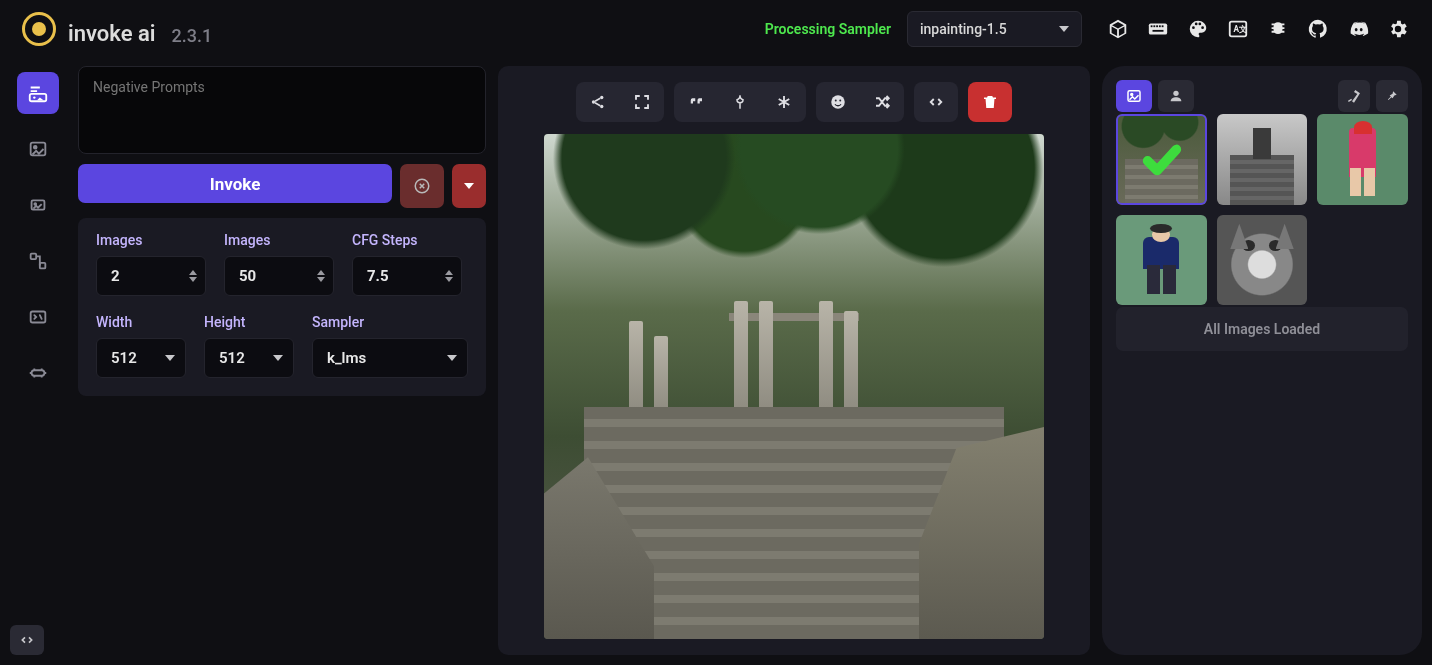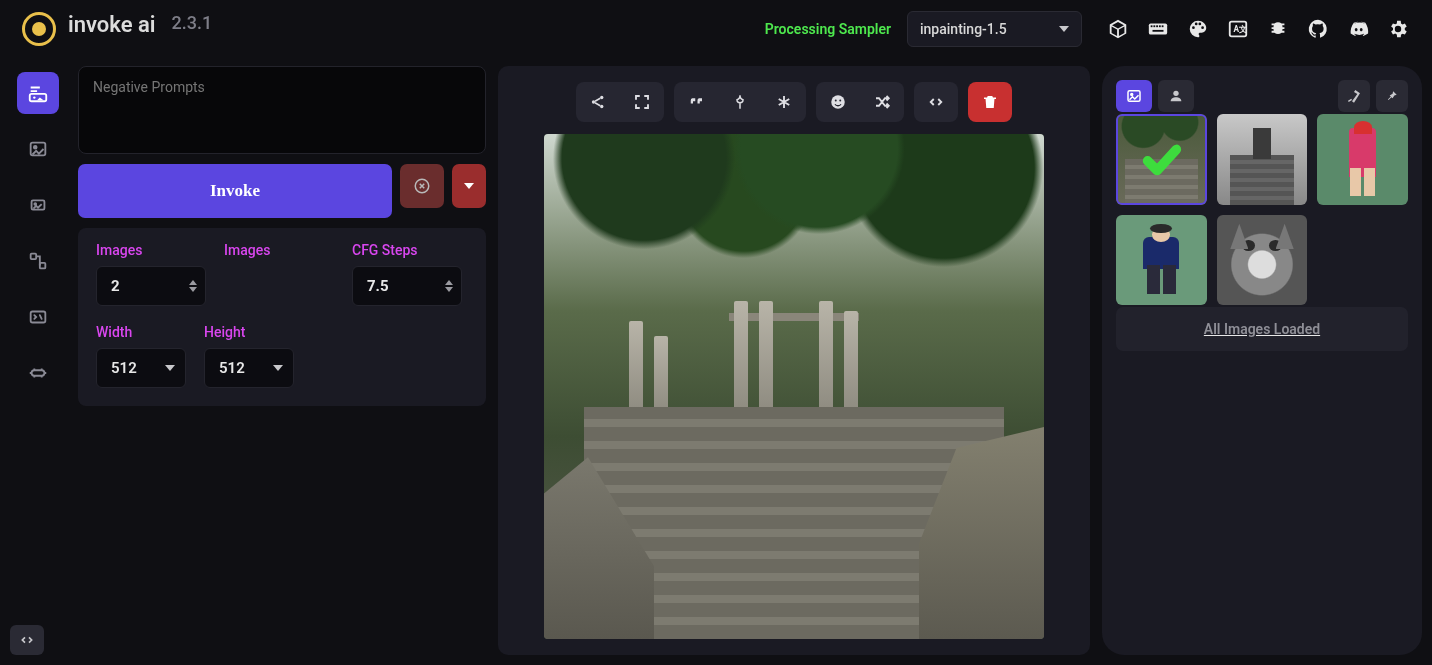--- a/index.html
+++ b/index.html
@@ -1,21 +1,21 @@
 <!DOCTYPE html>
 <html><head>
 <meta charset="utf-8">
 <style>
   * { box-sizing: border-box; margin: 0; padding: 0; font-family: -apple-system, BlinkMacSystemFont, "Segoe UI", Roboto, sans-serif; }
   html, body { width: 1432px; height: 665px; background: #0f0f13; color: #e8e8e8; overflow: hidden; }
   .root { display: flex; flex-direction: column; height: 100%; }
 
   
   .header { height: 58px; display: flex; align-items: center; padding: 0 22px; gap: 16px; }
-  .logo-wrap { display: flex; align-items: flex-start; gap: 12px; }
+  .logo-wrap { display: flex; align-items: flex-end; gap: 12px; }
   .logo-ring { width: 34px; height: 34px; border-radius: 50%; border: 3px solid #e9c04b; display: flex; align-items: center; justify-content: center; }
   .logo-dot  { width: 14px; height: 14px; border-radius: 50%; background: #e9c04b; box-shadow: 0 0 0 2px #0f0f13; }
   .brand { font-size: 22px; font-weight: 600; color: #dcdcdc; }
   .version { font-size: 18px; color: #7e7e88; font-weight: 500; margin-left: 4px; }
   .spacer { flex: 1; }
   .status { color: #4ee84e; font-size: 14px; font-weight: 600; }
   .model-select { background: #1a1a23; border: 1px solid #2a2a33; border-radius: 6px; height: 36px; padding: 0 12px; display: flex; align-items: center; gap: 40px; min-width: 175px; justify-content: space-between; }
   .model-select span { color: #d8d8d8; font-size: 14px; font-weight: 500; }
   .hdr-icons { display: flex; align-items: center; gap: 16px; margin-left: 8px; }
   .hdr-icon { width: 24px; height: 24px; color: #e8e8e8; display: flex; align-items: center; justify-content: center; cursor: pointer; }
@@ -29,31 +29,31 @@
   .rail-btn { width: 42px; height: 42px; border-radius: 8px; display: flex; align-items: center; justify-content: center; color: #8a8a95; cursor: pointer; }
   .rail-btn.active { background: #5b46e0; color: #fff; }
   .rail-btn svg { width: 22px; height: 22px; }
 
   
   .left-panel { width: 408px; display: flex; flex-direction: column; gap: 10px; }
   .prompt-box { position: relative; background: #070709; border: 1px solid #23232b; border-radius: 8px; padding: 12px 14px; font-size: 16px; color: #e8e8e8; resize: none; width: 100%; height: 178px; outline: none; }
   .pin-abs { position: absolute; top: 80px; right: 26px; color: #5f5f68; }
   .neg-box { background: #070709; border: 1px solid #23232b; border-radius: 8px; padding: 12px 14px; font-size: 14px; color: #8a8a95; resize: none; width: 100%; height: 88px; outline: none; }
   .invoke-row { display: flex; gap: 8px; }
-  .invoke-btn { flex: 1; background: #5b46e0; color: #fff; font-size: 17px; font-weight: 700; border: none; border-radius: 7px; height: 54px; cursor: pointer; font-family: Liberation Serif, serif; }
+  .invoke-btn { flex: 1; background: #5b46e0; color: #fff; font-size: 17px; font-weight: 700; border: none; border-radius: 7px; height: 39px; cursor: pointer; }
   .cancel-btn { width: 44px; height: 44px; background: #6a2d2d; border: none; border-radius: 7px; color: #b9b9b9; display: flex; align-items: center; justify-content: center; cursor: pointer; }
   .drop-btn { width: 34px; height: 44px; background: #9a2d2d; border: none; border-radius: 7px; color: #fff; display: flex; align-items: center; justify-content: center; cursor: pointer; }
 
   
   .accordion { background: #1a1a23; border-radius: 8px; padding: 8px 0 14px 0; }
   .accordion-hdr { display: flex; align-items: center; justify-content: space-between; padding: 10px 18px 12px 18px; cursor: pointer; }
   .accordion-hdr span { font-size: 15px; font-weight: 700; color: #e2e2e2; }
   .params-row { display: flex; gap: 18px; padding: 6px 18px 4px 18px; }
   .param { display: flex; flex-direction: column; gap: 8px; }
-  .param-lab { font-size: 14px; color: #d946ef; font-weight: 500; }
+  .param-lab { font-size: 14px; color: #c4b5fd; font-weight: 500; }
   .num-input { background: #0c0c11; border: 1px solid #24242d; border-radius: 6px; height: 40px; display: flex; align-items: center; justify-content: space-between; padding: 0 8px 0 14px; }
   .num-input span { font-size: 15px; font-weight: 700; color: #e8e8e8; }
   .stepper { display: flex; flex-direction: column; gap: 0px; }
   .stepper div { width: 0; height: 0; border-left: 4px solid transparent; border-right: 4px solid transparent; }
   .stepper .up { border-bottom: 5px solid #9a9aa0; margin-bottom: 2px; }
   .stepper .dn { border-top: 5px solid #9a9aa0; }
   .sel-input { background: #0c0c11; border: 1px solid #24242d; border-radius: 6px; height: 40px; display: flex; align-items: center; justify-content: space-between; padding: 0 10px 0 14px; }
   .sel-input span { font-size: 15px; font-weight: 600; color: #e8e8e8; }
 
   
@@ -69,21 +69,21 @@
   .sky { position:absolute; inset:0; background: linear-gradient(#cfd8cf 0%, #5a6b4a 35%, #3d4d33 60%, #5b5b52 100%); }
   .foliage { position:absolute; top:0; left:0; right:0; height:48%; background: radial-gradient(circle at 20% 10%, #1f3a1d 0 18%, transparent 20%), radial-gradient(circle at 55% 6%, #264b22 0 22%, transparent 24%), radial-gradient(circle at 80% 14%, #1d3a1a 0 20%, transparent 22%), radial-gradient(circle at 40% 22%, #27491f 0 18%, transparent 20%); }
   .col { position:absolute; bottom:45%; width:14px; background: linear-gradient(#b8b4a8,#8e8b80); border-radius:2px; }
   .c1{left:17%;height:18%;} .c2{left:22%;height:15%;} .c3{left:38%;height:22%;} .c4{left:43%;height:22%;} .c5{left:55%;height:22%;} .c6{left:60%;height:20%;}
   .lintel{position:absolute; bottom:63%; left:37%; width:26%; height:8px; background:#8a867a;}
   .stairs{position:absolute;left:8%;right:8%;bottom:0;height:46%; background: repeating-linear-gradient(to top, #6c6a60 0 14px, #7d7b70 14px 22px);}
   .rubble-l{position:absolute;left:0;bottom:0;width:22%;height:36%;background:linear-gradient(#7a786d,#5a584f);clip-path:polygon(0 100%,0 20%,40% 0,100% 60%,100% 100%);}
   .rubble-r{position:absolute;right:0;bottom:0;width:25%;height:42%;background:linear-gradient(#83806f,#5c5a50);clip-path:polygon(0 100%,0 55%,30% 10%,100% 0,100% 100%);}
 
   
-  .right { width: 320px; background: #1a1a23; border-radius: 22px; padding: 14px; display: flex; flex-direction: column; gap: 2px; text-decoration: underline; }
+  .right { width: 320px; background: #1a1a23; border-radius: 22px; padding: 14px; display: flex; flex-direction: column; gap: 2px; }
   .gal-head { display: flex; align-items: center; justify-content: space-between; }
   .gal-tabs { display: flex; gap: 6px; }
   .gal-tab { width: 36px; height: 32px; border-radius: 6px; background: #2a2a34; display: flex; align-items: center; justify-content: center; color: #c8c8cc; cursor: pointer; }
   .gal-tab.active { background: #5b46e0; color: #fff; }
   .gal-tools { display: flex; gap: 6px; }
   .gal-tool { width: 32px; height: 32px; border-radius: 6px; background: #2a2a34; display: flex; align-items: center; justify-content: center; color: #c8c8cc; cursor: pointer; }
   .thumbs { display: grid; grid-template-columns: repeat(3, 1fr); gap: 10px; }
   .thumb { aspect-ratio: 1; border-radius: 6px; position: relative; overflow: hidden; cursor: pointer; }
   .thumb.sel::after { content:""; position:absolute; inset:0; border:2px solid #5b46e0; border-radius:6px; }
   .check-ov { position:absolute; inset:0; display:flex; align-items:center; justify-content:center; }
@@ -235,20 +235,27 @@
             <div class="num-input">
               <span>2</span>
               <div class="stepper">
                   <div class="up"></div>
                   <div class="dn"></div>
                 </div>
             </div>
           </div>
           <div class="param" style="width:110px">
             <span class="param-lab">Images</span>
+            <div class="num-input">
+              <span>50</span>
+              <div class="stepper">
+                  <div class="up"></div>
+                  <div class="dn"></div>
+                </div>
+            </div>
           </div>
           <div class="param" style="width:110px">
             <span class="param-lab">CFG Steps</span>
             <div class="num-input">
               <span>7.5</span>
               <div class="stepper">
                   <div class="up"></div>
                   <div class="dn"></div>
                 </div>
             </div>
@@ -259,20 +266,27 @@
             <span class="param-lab">Width</span>
             <div class="sel-input">
               <span>512</span>
               <div class="chev"></div>
             </div>
           </div>
           <div class="param" style="width:90px">
             <span class="param-lab">Height</span>
             <div class="sel-input">
               <span>512</span>
+              <div class="chev"></div>
+            </div>
+          </div>
+          <div class="param" style="flex:1">
+            <span class="param-lab">Sampler</span>
+            <div class="sel-input">
+              <span>k_lms</span>
               <div class="chev"></div>
             </div>
           </div>
         </div>
       </div>
     </div>
 
     <div class="center">
       <div class="toolbar">
         <div class="tgroup">

